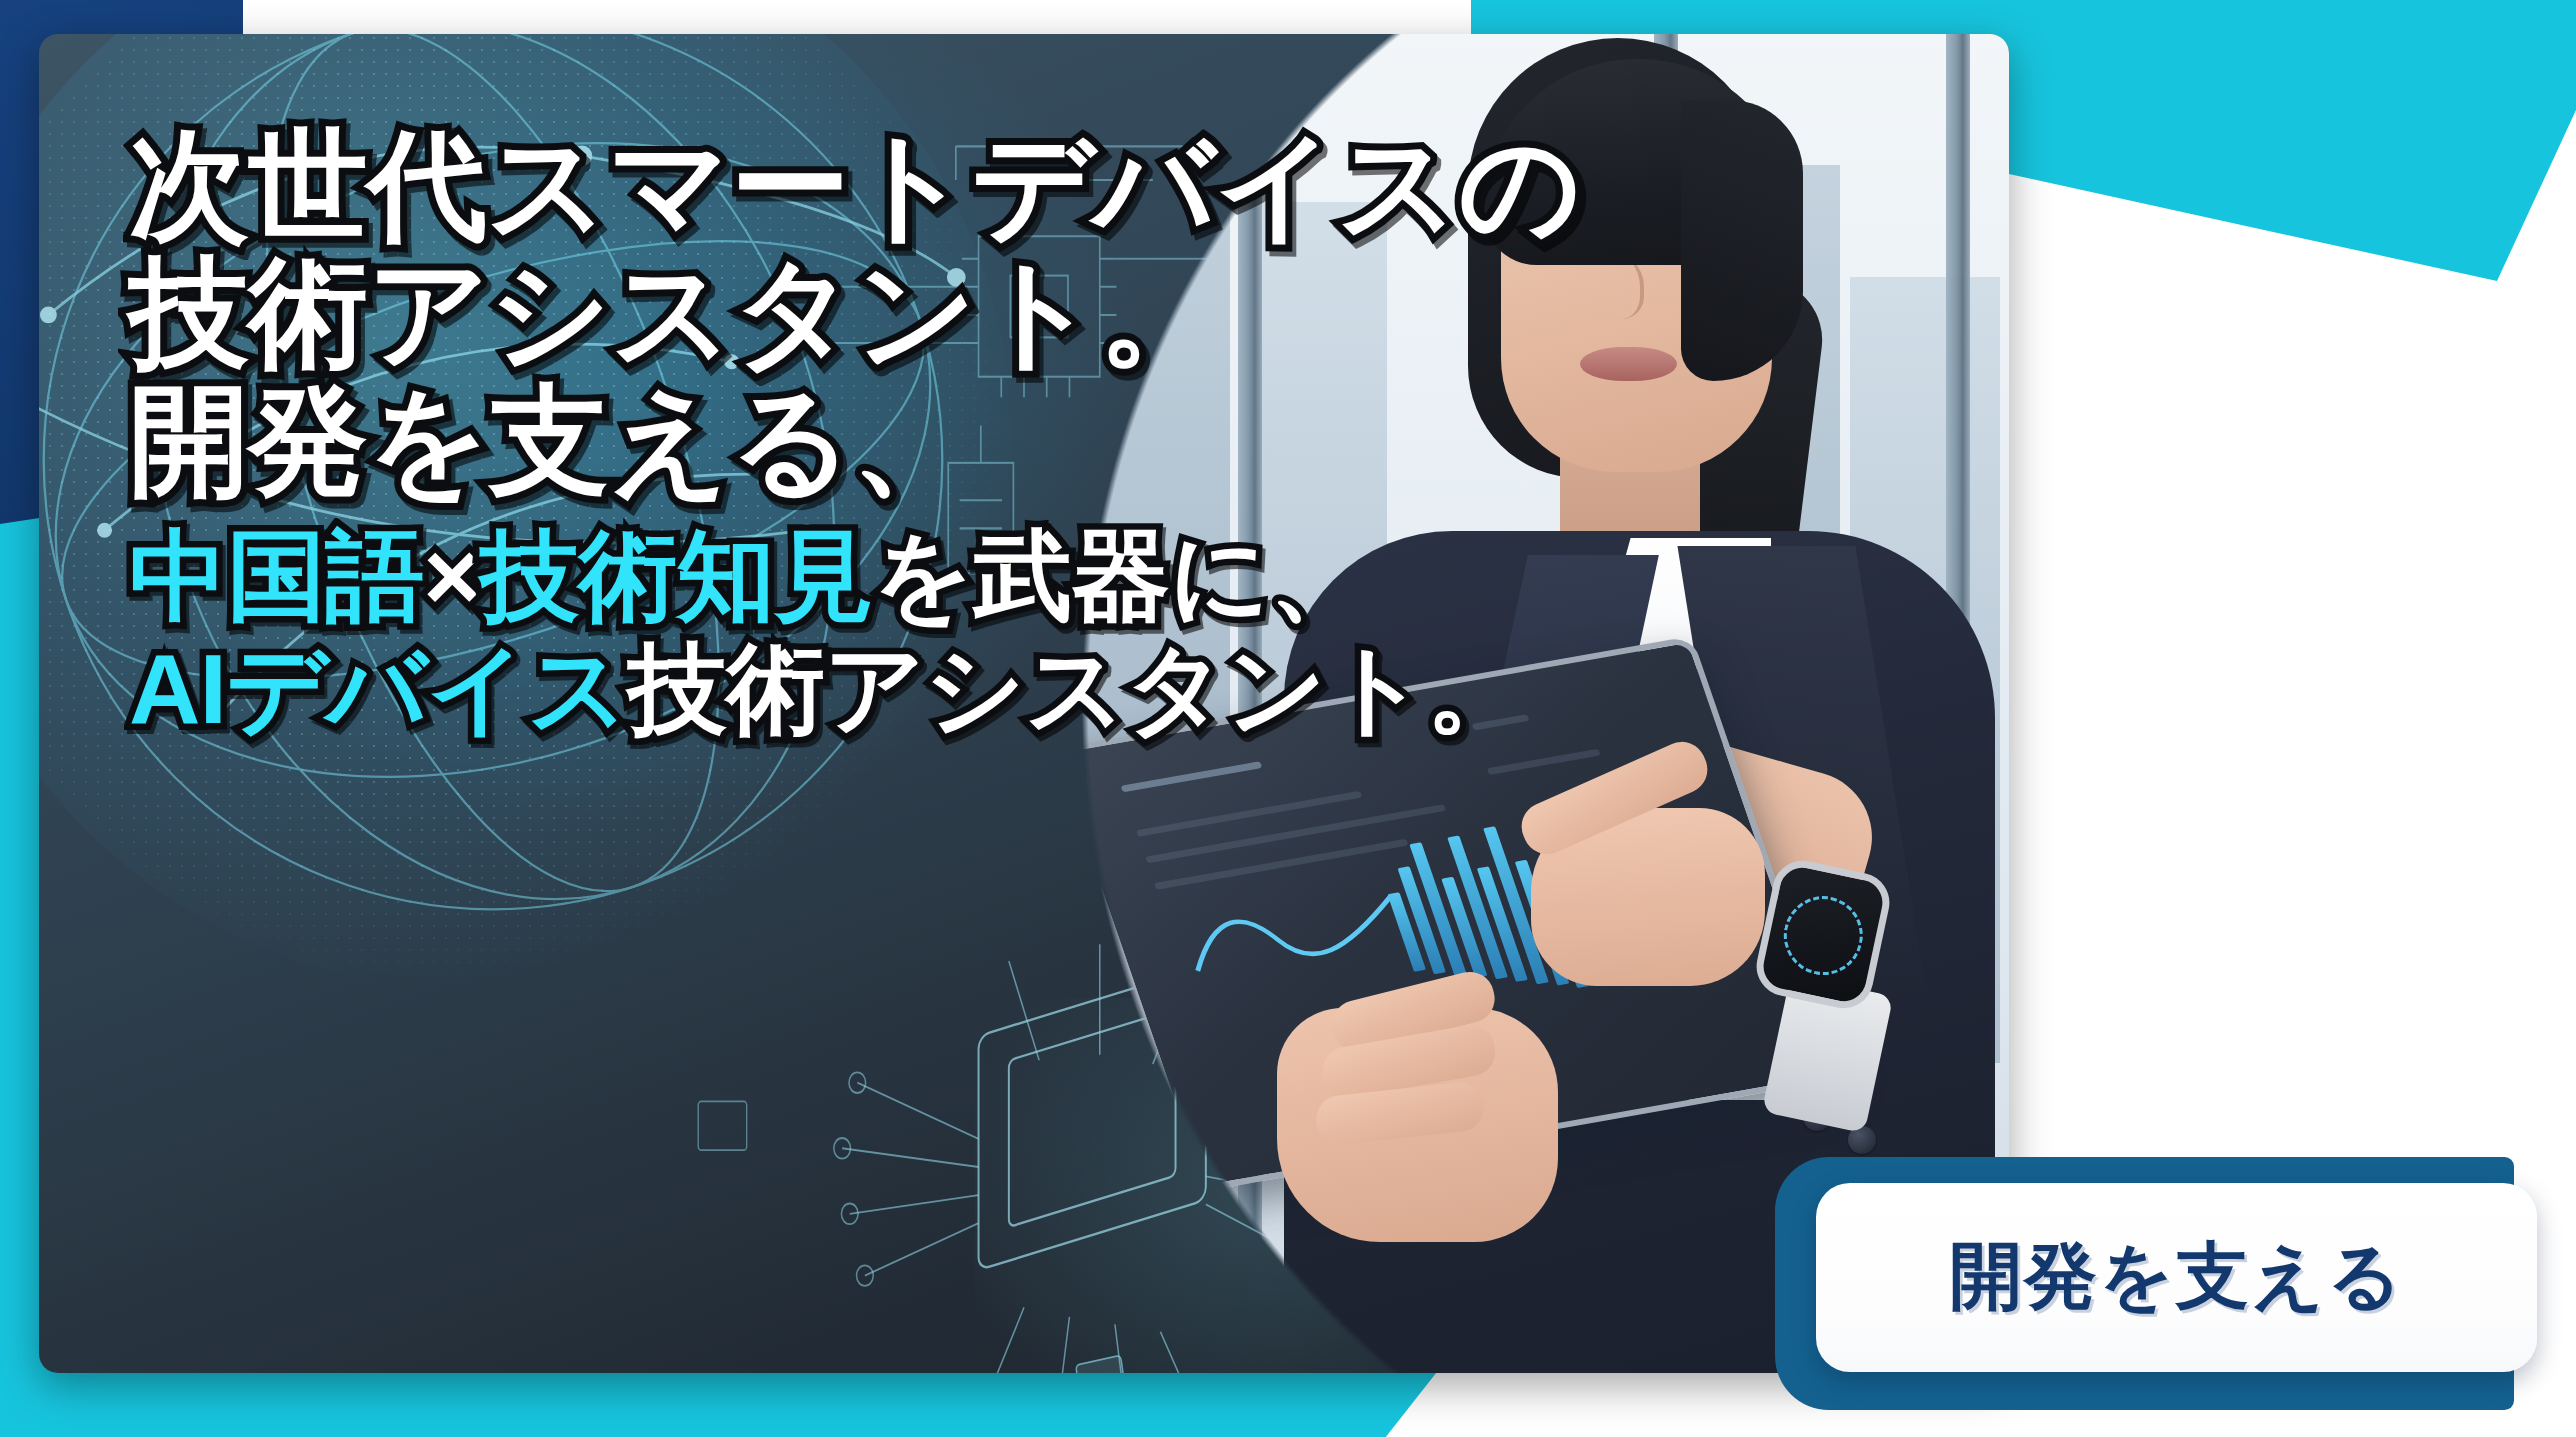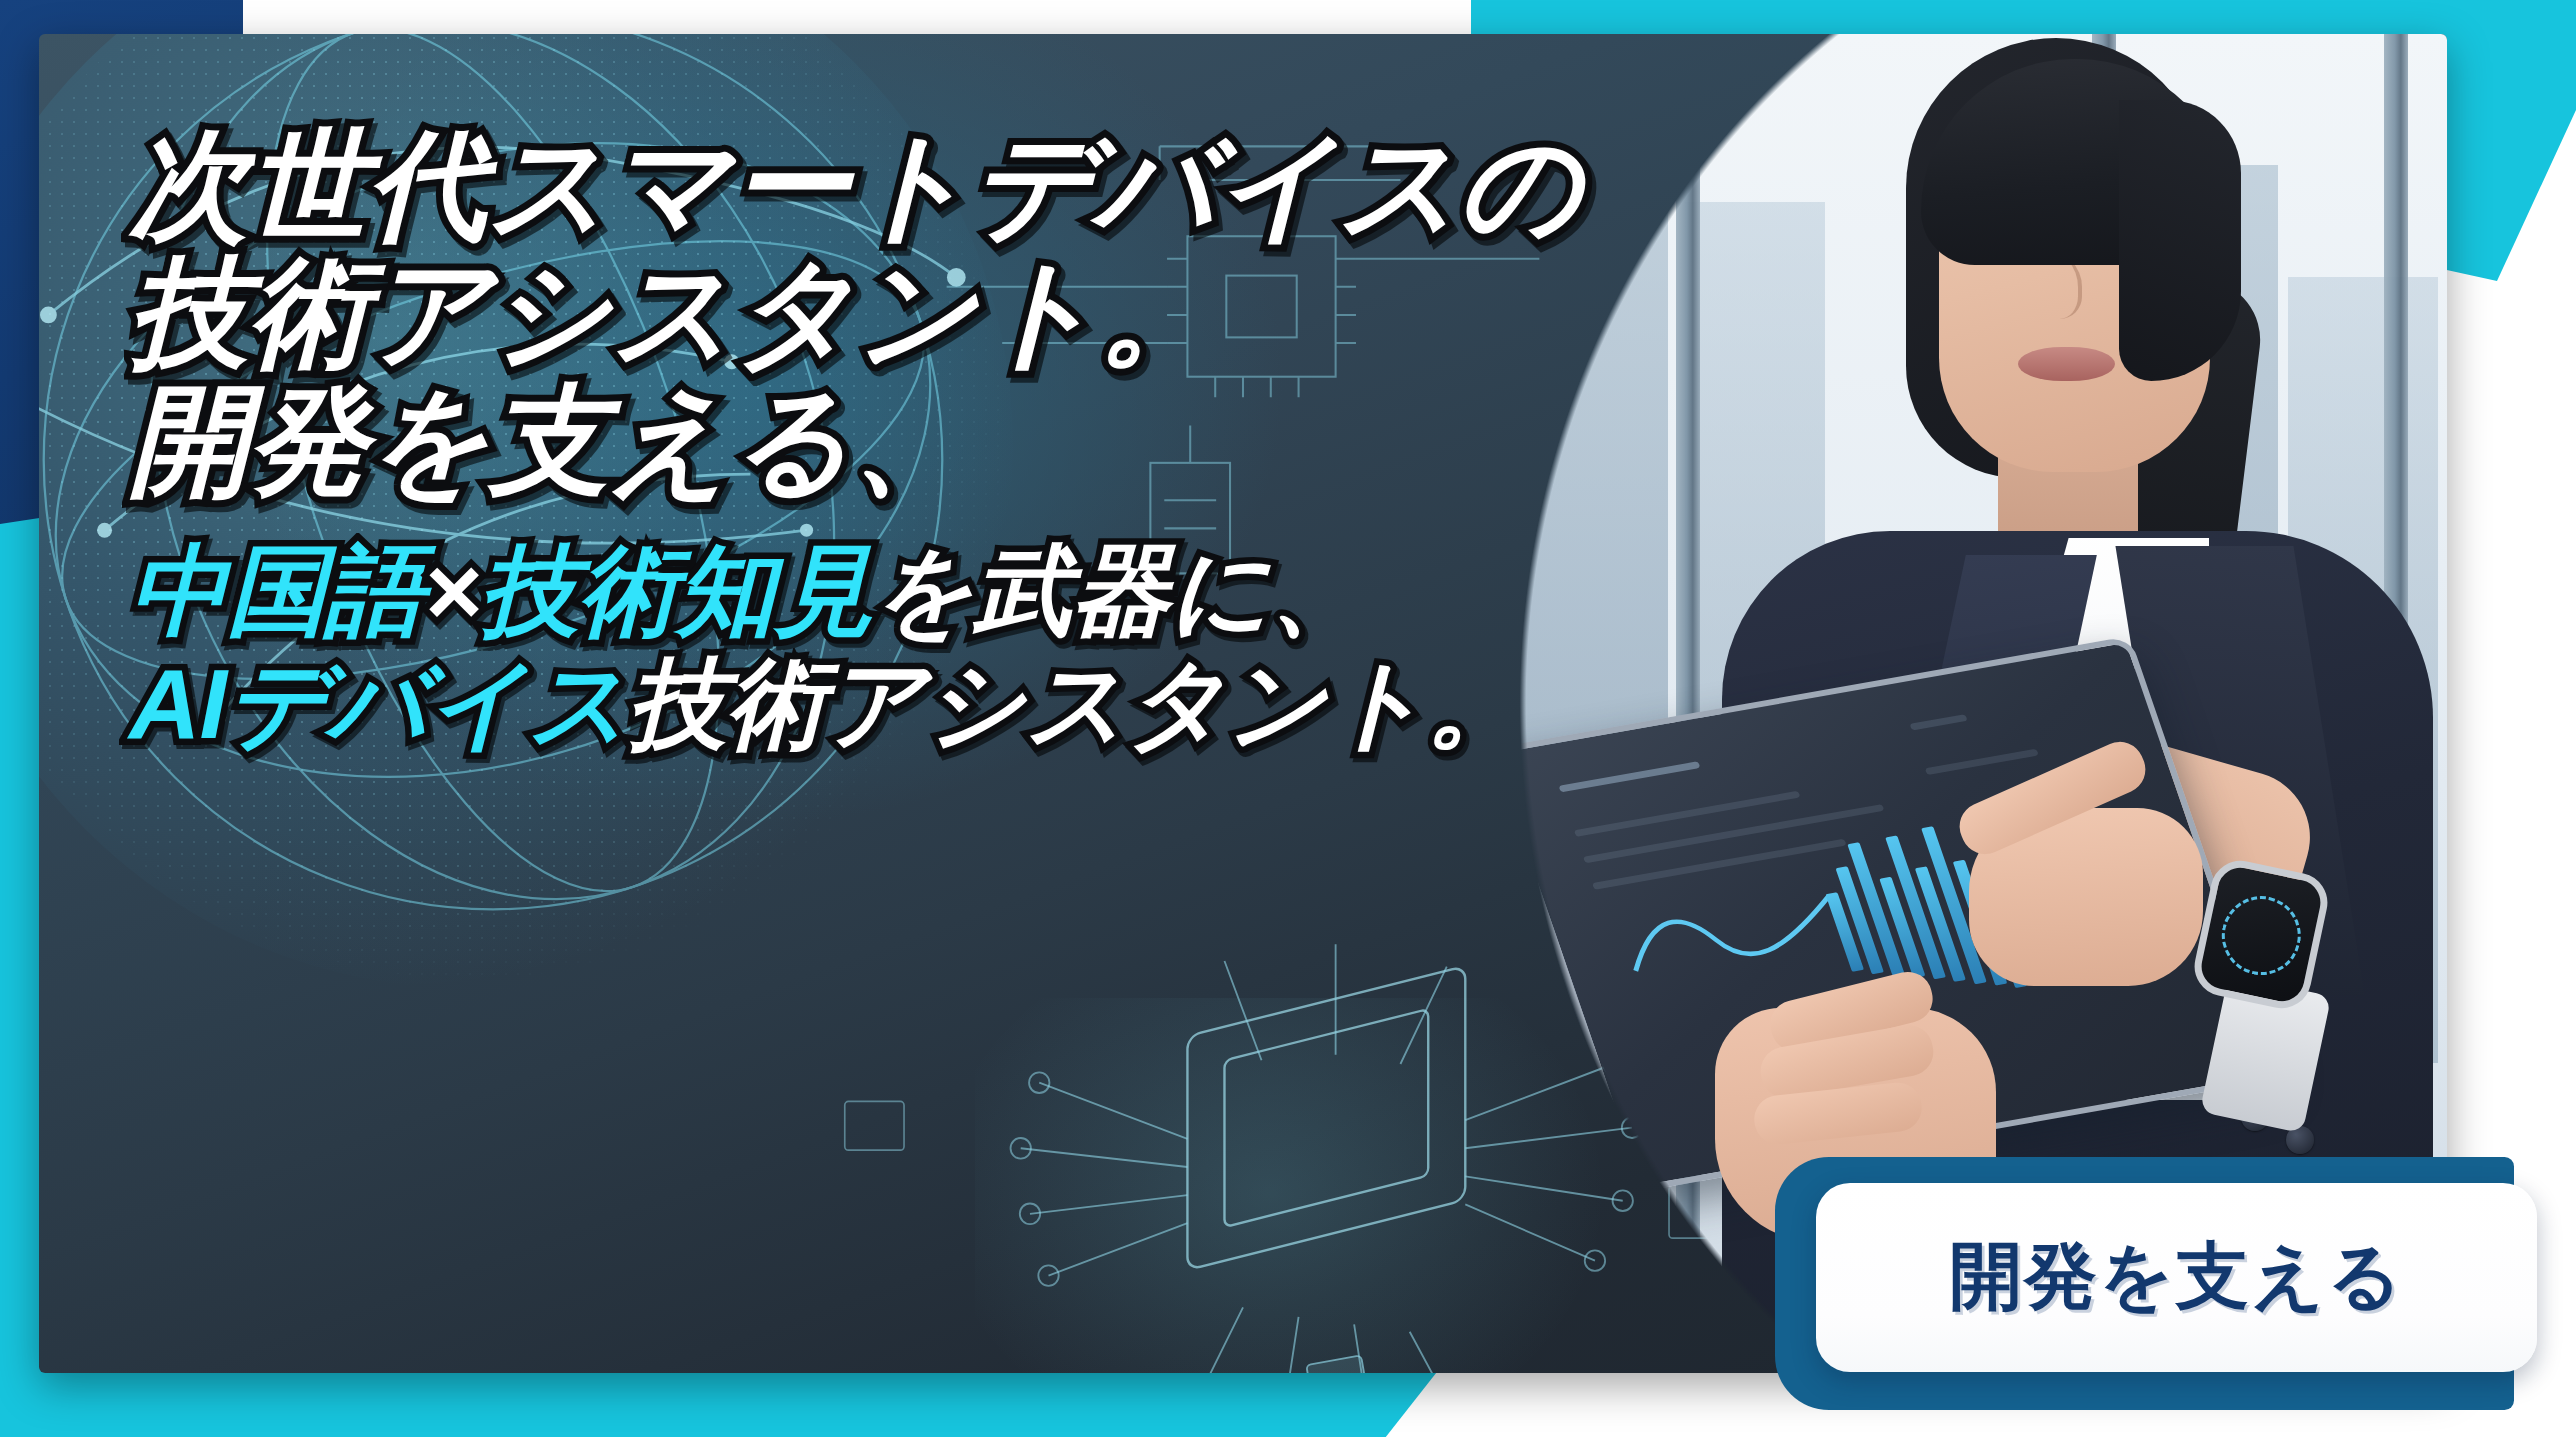--- a/index.html
+++ b/index.html
@@ -43,28 +43,27 @@
     position:absolute; left:0; bottom:0;
     width:1591px; height:131px;
     background:#17c4dd;
     clip-path:polygon(0 0, 1488px 0, 1385px 131px, 0 131px);
   }
 
   
   .card {
     position:absolute;
     left:39px; top:34px;
-    width:2408px; height:1339px;
-    border-radius:6px;
+    width:1970px; height:1339px;
+    border-radius:19px;
     overflow:hidden;
     background:
       radial-gradient(ellipse 842px 711px at 30% 26%, #2e5f76 0%, rgba(46,95,118,0) 62%),
       linear-gradient(160deg,#3c5464 0%,#33495a 26%,#2b3a47 55%,#222b35 78%,#1d242c 100%);
     box-shadow:0 13px 41px rgba(0,0,0,.35);
-    font-style:italic;
   }
 
   
   .globe {
     position:absolute; left:-112px; top:-131px;
     width:1086px; height:1086px;
     border-radius:50%;
     background:
       radial-gradient(circle at 42% 40%, rgba(96,210,235,.30) 0%, rgba(60,160,200,.16) 42%, rgba(30,80,110,0) 72%);
     opacity:.95;
@@ -180,21 +179,21 @@
   .copy { position:absolute; left:90px; top:90px; width:1460px; }
 
   .h-line {
     font-size:120px; line-height:1.03; font-weight:bold; color:#ffffff;
     letter-spacing:-0.9px; white-space:nowrap;
     -webkit-text-stroke:14px #0c0d10;
     paint-order:stroke fill;
     filter:drop-shadow(4.7px 5.6px 0 rgba(0,0,0,.55));
     margin-bottom:3.7px;
   }
-  .sub-block { margin-top:36px; }
+  .sub-block { margin-top:21px; }
   .s-line {
     font-size:99px; line-height:1.08; font-weight:bold; color:#ffffff;
     letter-spacing:-0.9px; white-space:nowrap;
     -webkit-text-stroke:13px #0c0d10;
     paint-order:stroke fill;
     filter:drop-shadow(3.7px 4.7px 0 rgba(0,0,0,.55));
     margin-bottom:5.6px;
   }
   .hl { color:#31e3fb; }
 

